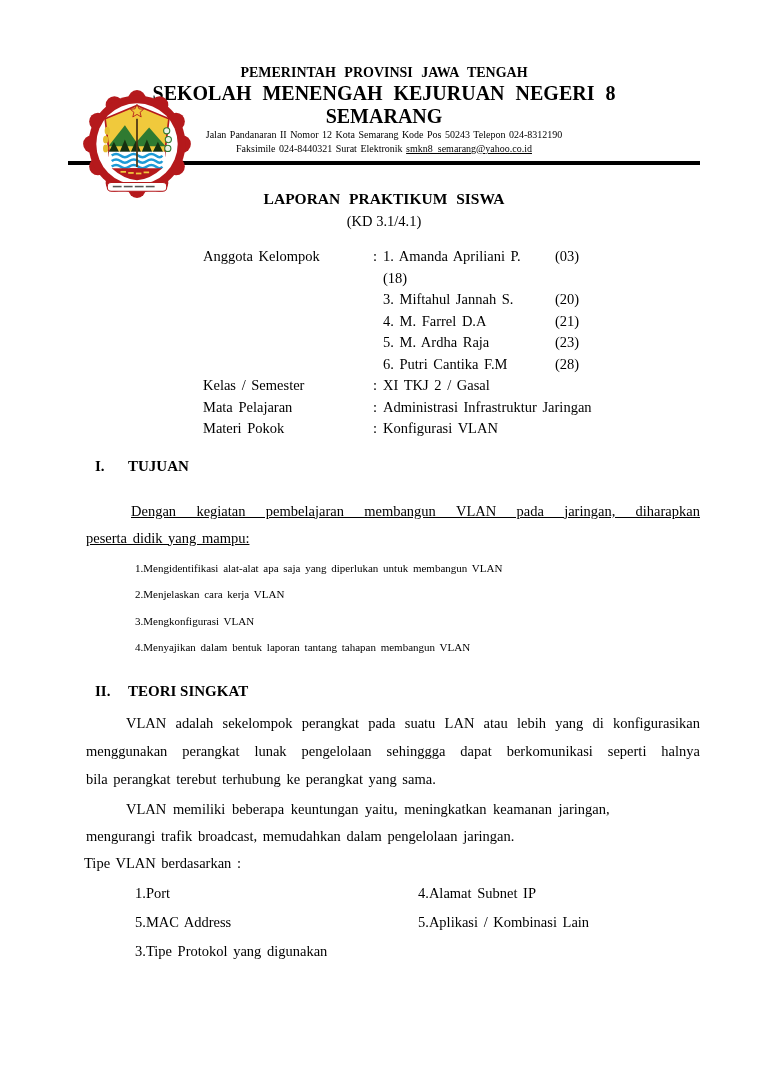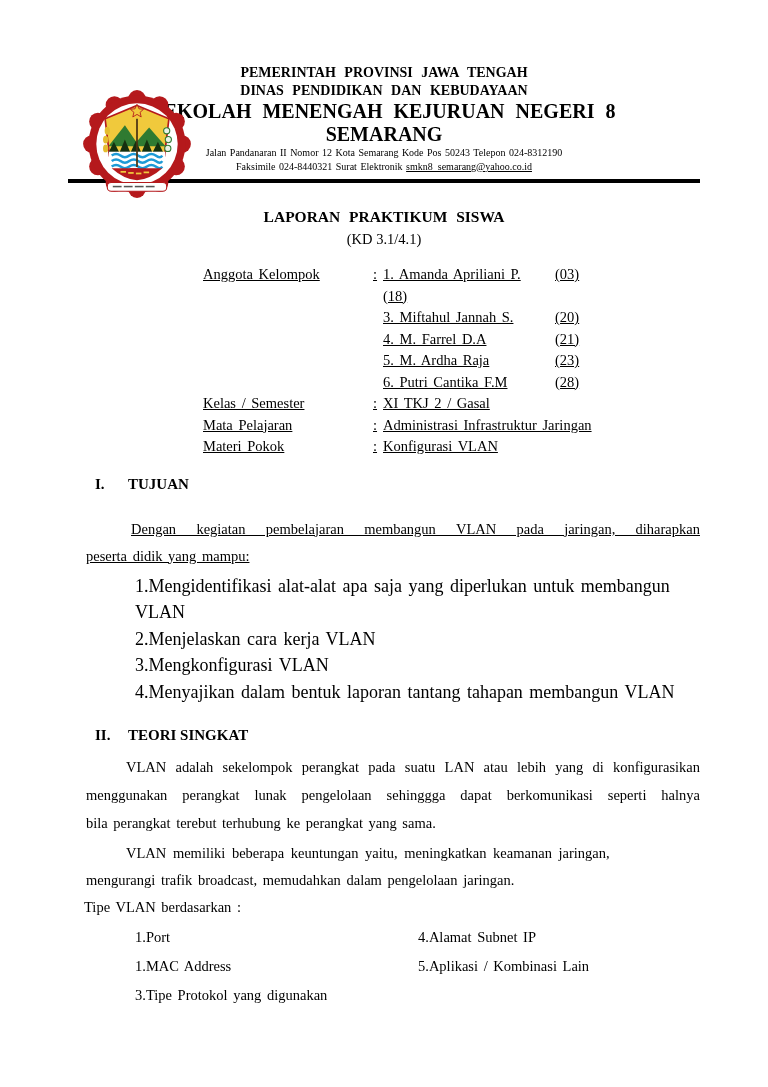--- a/index.html
+++ b/index.html
@@ -22,33 +22,33 @@
   .lh-addr  { font-size: 10px; line-height: 14px; word-spacing: 1px; }
   .lh-email { text-decoration: underline; color: #000; cursor: pointer; }
   .rule { margin-top: 5px; height: 4px; background: #000; }
 
   
   .title-block { margin-top: 23px; text-align: center; }
   .title-main { font-weight: bold; font-size: 15.5px; line-height: 21px; word-spacing: 5px; }
   .title-sub  { font-size: 14.5px; line-height: 25px; }
 
   
-  .meta { margin-top: 12px; margin-left: 135px; font-size: 14.5px; word-spacing: 2px; text-decoration: underline; }
+  .meta { margin-top: 12px; margin-left: 135px; font-size: 14.5px; word-spacing: 2px; }
   .meta-row { display: grid; grid-template-columns: 170px 10px 172px auto; line-height: 21.5px; }
   .meta-value-span { grid-column: 3 / 5; }
 
   
   .sec-heading { display: flex; margin-left: 27px; font-weight: bold; font-size: 15px; line-height: 20px; }
   .h-num { width: 33px; flex: none; }
   .body-par { margin-left: 18px; font-size: 14.5px; word-spacing: 2px; }
   .jline { text-align: justify; text-align-last: justify; }
   .ind45 { text-indent: 45px; }
   .ind40 { text-indent: 40px; }
   .tujuan-intro { margin-top: 22px; line-height: 27px; text-decoration: underline; }
-  .tujuan-list { margin-top: 3px; margin-left: 67px; font-size: 18px; line-height: 26.5px; word-spacing: 2px; }
+  .tujuan-list { margin-top: 3px; margin-left: 67px; font-size: 11px; line-height: 26.5px; word-spacing: 2px; }
   .sec2 { margin-top: 20px; }
   .teori-p1 { margin-top: 8px; line-height: 28px; }
   .teori-p2 { margin-top: 3px; line-height: 27px; }
   .tipe-label { margin-left: 16px; font-size: 14.5px; line-height: 27px; word-spacing: 2px; }
   .tipe-cols { display: flex; margin-left: 67px; margin-top: 2px; font-size: 14.5px; word-spacing: 2px; }
   .tipe-col-left { width: 283px; flex: none; }
   .tipe-item { line-height: 29px; }
 </style>
 </head>
 <body>
@@ -118,21 +118,20 @@
           <g fill="#555">
             <rect x="28" y="88" width="8" height="1.4"></rect>
               <rect x="38" y="88" width="8" height="1.4"></rect>
             <rect x="48" y="88" width="8" height="1.4"></rect>
               <rect x="58" y="88" width="8" height="1.4"></rect>
           </g>
         </svg>
       </div>
 
       <div class="lh-line1">PEMERINTAH PROVINSI JAWA TENGAH</div>
-      <div class="lh-line2">DINAS PENDIDIKAN DAN KEBUDAYAAN</div>
       <div class="lh-line3">SEKOLAH MENENGAH KEJURUAN NEGERI 8</div>
       <div class="lh-line4">SEMARANG</div>
       <div class="lh-addr">Jalan Pandanaran II Nomor 12 Kota Semarang Kode Pos 50243 Telepon 024-8312190</div>
       <div class="lh-addr"><span>Faksimile 024-8440321 Surat Elektronik </span><span class="lh-email">smkn8_semarang@yahoo.co.id</span></div>
     </div>
 
     <div class="rule"></div>
 
     <div class="title-block">
       <div class="title-main">LAPORAN PRAKTIKUM SISWA</div>
@@ -221,21 +220,21 @@
         <div>bila perangkat terebut terhubung ke perangkat yang sama.</div>
       </div>
       <div class="body-par teori-p2">
         <div class="ind40" style="word-spacing:3px;">VLAN memiliki beberapa keuntungan yaitu, meningkatkan keamanan jaringan,</div>
         <div>mengurangi trafik broadcast, memudahkan dalam pengelolaan jaringan.</div>
       </div>
       <div class="tipe-label">Tipe VLAN berdasarkan :</div>
       <div class="tipe-cols">
         <div class="tipe-col-left">
           <div class="tipe-item">1.Port</div>
-          <div class="tipe-item">1.MAC Address</div>
+          <div class="tipe-item">5.MAC Address</div>
           <div class="tipe-item">3.Tipe Protokol yang digunakan</div>
         </div>
         <div>
           <div class="tipe-item">4.Alamat Subnet IP</div>
           <div class="tipe-item">5.Aplikasi / Kombinasi Lain</div>
         </div>
       </div>
     </div>
   </div>
 </div>

